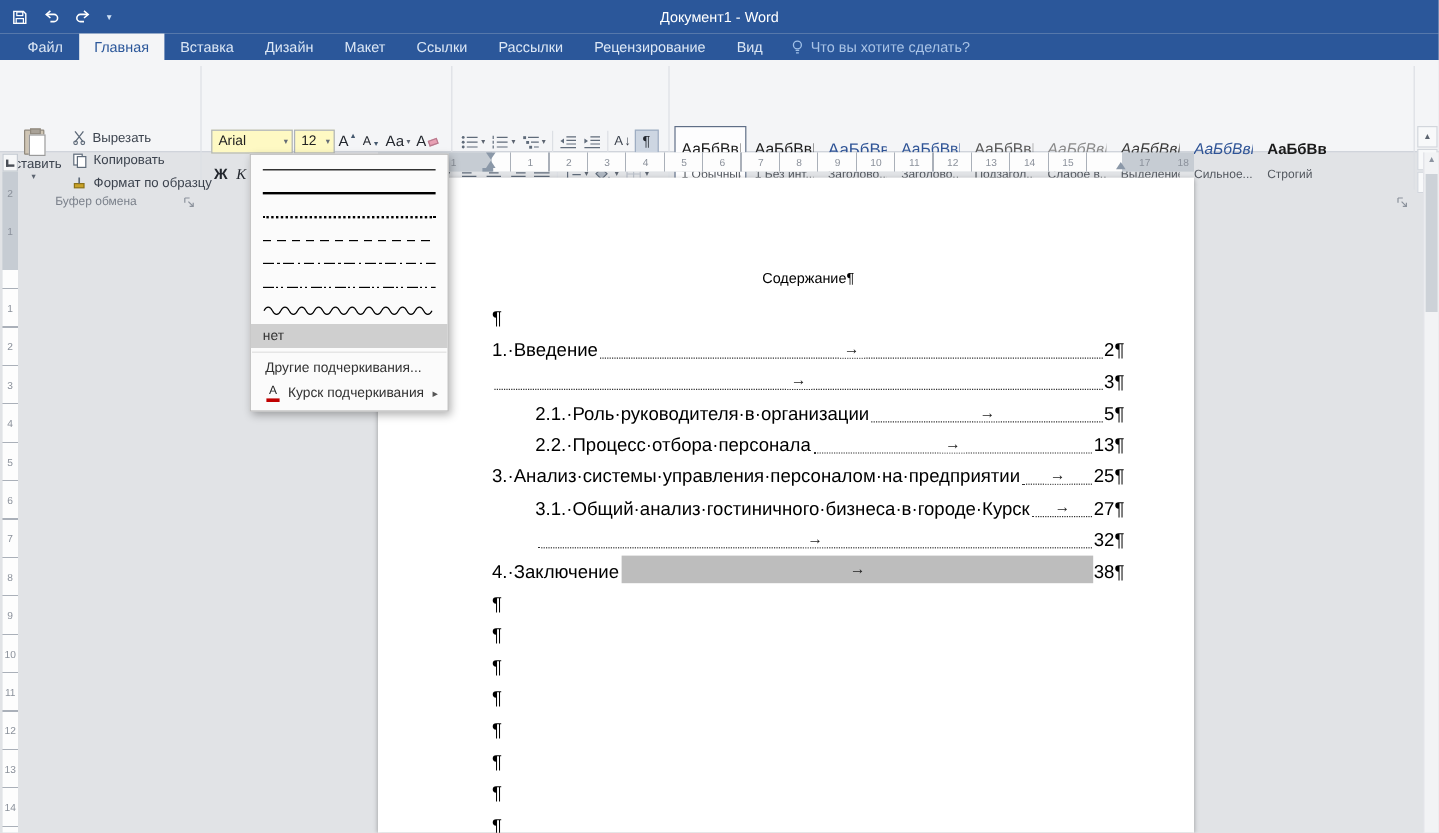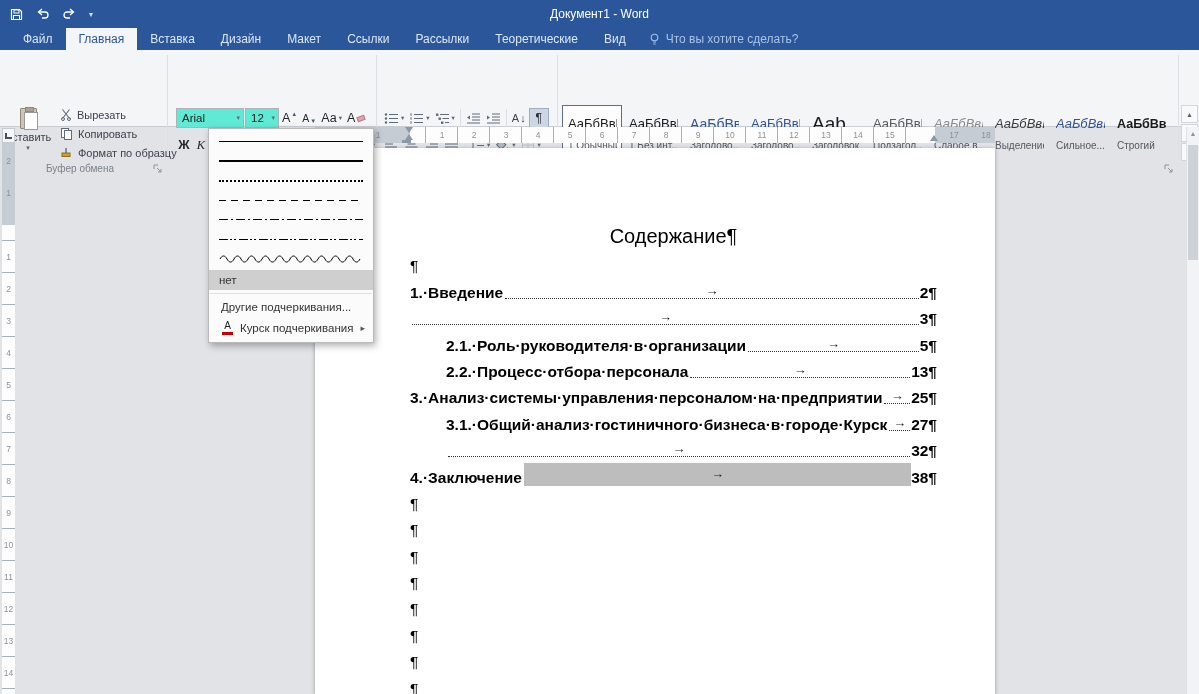--- a/index.html
+++ b/index.html
@@ -29,21 +29,21 @@
   .clipb{width:17px;height:21px;background:#cfc5b4;border:1px solid #8f887c;border-radius:1px;position:relative;}
   .clipb::before{content:"";position:absolute;left:4px;top:-2px;width:7px;height:3px;background:#a9a298;border:1px solid #8f887c;}
   .clipb::after{content:"";position:absolute;left:3px;top:3px;width:12px;height:16px;background:#fff;border:1px solid #9a9a9a;}
   .plabel{font-size:11px;color:#3c434e;}
   .parrow{font-size:7px;color:#5c6470;line-height:6px;}
 
   .miniacts{position:absolute;left:56px;top:55px;display:flex;flex-direction:column;}
   .act{display:flex;align-items:center;gap:5px;height:19px;font-size:11px;color:#3c434e;padding:0 4px;white-space:nowrap;}
 
   .frow,.prow{position:absolute;display:flex;align-items:center;gap:1px;height:22px;}
-  .combo{height:20px;background:#5eead4;border:1px solid #adb2b9;display:flex;align-items:center;font-size:11.5px;color:#222;padding:0 3px 0 5px;gap:4px;}
+  .combo{height:20px;background:#fef9c3;border:1px solid #adb2b9;display:flex;align-items:center;font-size:11.5px;color:#222;padding:0 3px 0 5px;gap:4px;}
   .combo .cval{flex:1;}
   .carr{font-size:7px;color:#646b75;}
   .rb{height:20px;display:flex;align-items:center;justify-content:center;font-size:12.5px;color:#23272e;padding:0 2px;gap:1px;}
   .rb .dd{font-size:6.5px;color:#5c6470;margin-left:1px;}
   .rb.pressed{background:#cdd6e2;border:1px solid #9eadc2;}
   .bold{font-weight:bold;}
   .italic{font-style:italic;font-family:"Liberation Serif",serif;}
   .uline{text-decoration:underline;}
   .strike{text-decoration:line-through;font-size:11px;}
   .fsmall{font-size:11.5px;}
@@ -85,25 +85,25 @@
   .imtop{position:absolute;left:90px;top:0;width:0;height:0;border:4px solid transparent;border-top:6px solid #8b98a8;}
   .imbot{position:absolute;left:90px;bottom:3px;width:0;height:0;border:4px solid transparent;border-bottom:6px solid #8b98a8;}
   .imsq{position:absolute;left:87px;bottom:0;width:9px;height:3px;background:#8b98a8;}
   .imright{position:absolute;left:615px;bottom:2px;width:0;height:0;border:4px solid transparent;border-bottom:6px solid #8b98a8;}
   .vruler{position:absolute;left:2px;top:143px;width:13px;bottom:0;background:#c6ccd3;}
   .vr-text{position:absolute;left:0;top:82px;bottom:0;width:13px;background-color:#fdfdfd;background-image:repeating-linear-gradient(180deg,transparent 0 15px,#aab0b9 15px 16px,transparent 16px 32px);}
   .rnumv{position:absolute;left:0;width:13px;text-align:center;transform:translateY(-50%);font-size:8.5px;color:#8b919b;}
 
   
   .page{position:absolute;left:315px;top:148px;width:680px;height:546px;background:#fff;box-shadow:0 1px 4px rgba(0,0,0,.35);}
-  .doc-title{position:absolute;left:95px;top:77px;width:527px;text-align:center;font-size:20px;color:#000;}
+  .doc-title{position:absolute;left:95px;top:77px;width:527px;text-align:center;font-size:12px;color:#000;}
   #docbody{position:absolute;left:95px;top:101px;width:527px;}
   .trow{display:flex;align-items:flex-end;height:26.4px;font-size:15.5px;color:#000;}
   .trow.ind{padding-left:36px;}
-  .ttext,.tpage{white-space:nowrap;font-weight:bold;}
+  .ttext,.tpage{white-space:nowrap;}
   .leader{flex:1;position:relative;height:16px;margin:0 1px 3px 2px;border-bottom:1px dotted #2f2f2f;align-self:flex-end;}
   .tabarrow{position:absolute;left:50%;top:1px;transform:translateX(-50%);font-size:13px;color:#1f1f1f;background:#fff;padding:0 4px;line-height:14px;}
   .trow.selected .leader{border-bottom:none;background:#bdbdbd;height:23px;margin:0 0 1px 2px;}
   .trow.selected .tabarrow{background:transparent;top:4px;}
 
   
   .scroll{position:absolute;right:0;top:127px;bottom:0;width:13px;background:#f2f3f5;border-left:1px solid #e0e2e6;}
   .sarr{position:absolute;top:3px;left:0;width:12px;text-align:center;font-size:7px;color:#8c94a0;}
   .sthumb{position:absolute;left:1px;top:18px;width:10px;height:115px;background:#cdd2d8;}
 
@@ -155,21 +155,21 @@
 
 <div class="tabrow">
   <div class="tab">Файл</div>
   <div id="tabs" style="display:flex;align-items:stretch;">
       <div class="tab active">Главная</div>
       <div class="tab">Вставка</div>
       <div class="tab">Дизайн</div>
       <div class="tab">Макет</div>
       <div class="tab">Ссылки</div>
       <div class="tab">Рассылки</div>
-      <div class="tab">Теоретические</div>
+      <div class="tab">Рецензирование</div>
       <div class="tab">Вид</div>
     </div>
   <div class="tellme">
     <svg width="11" height="13">
         <circle cx="5.5" cy="4.5" r="3.3" fill="none" stroke="#9fc0e8" stroke-width="1.1"></circle>
         <path d="M4 9h3 M4.3 11h2.4" stroke="#9fc0e8" stroke-width="1.1"></path>
       </svg>
     <span>Что вы хотите сделать?</span>
   </div>
 </div>
@@ -379,24 +379,20 @@
         <div class="sprev k-normal">АаБбВвГг,</div>
         <div class="slab">1 Без инт...</div>
       </div>
       <div class="scell">
         <div class="sprev k-h1">АаБбВв</div>
         <div class="slab">Заголово...</div>
       </div>
       <div class="scell">
         <div class="sprev k-h2">АаБбВвГ</div>
         <div class="slab">Заголово...</div>
-      </div>
-      <div class="scell">
-        <div class="sprev k-title">Аab</div>
-        <div class="slab">Заголовок</div>
       </div>
       <div class="scell">
         <div class="sprev k-subtitle">АаБбВвГг</div>
         <div class="slab">Подзагол...</div>
       </div>
       <div class="scell">
         <div class="sprev k-subtle">АаБбВвГг,</div>
         <div class="slab">Слабое в...</div>
       </div>
       <div class="scell">

